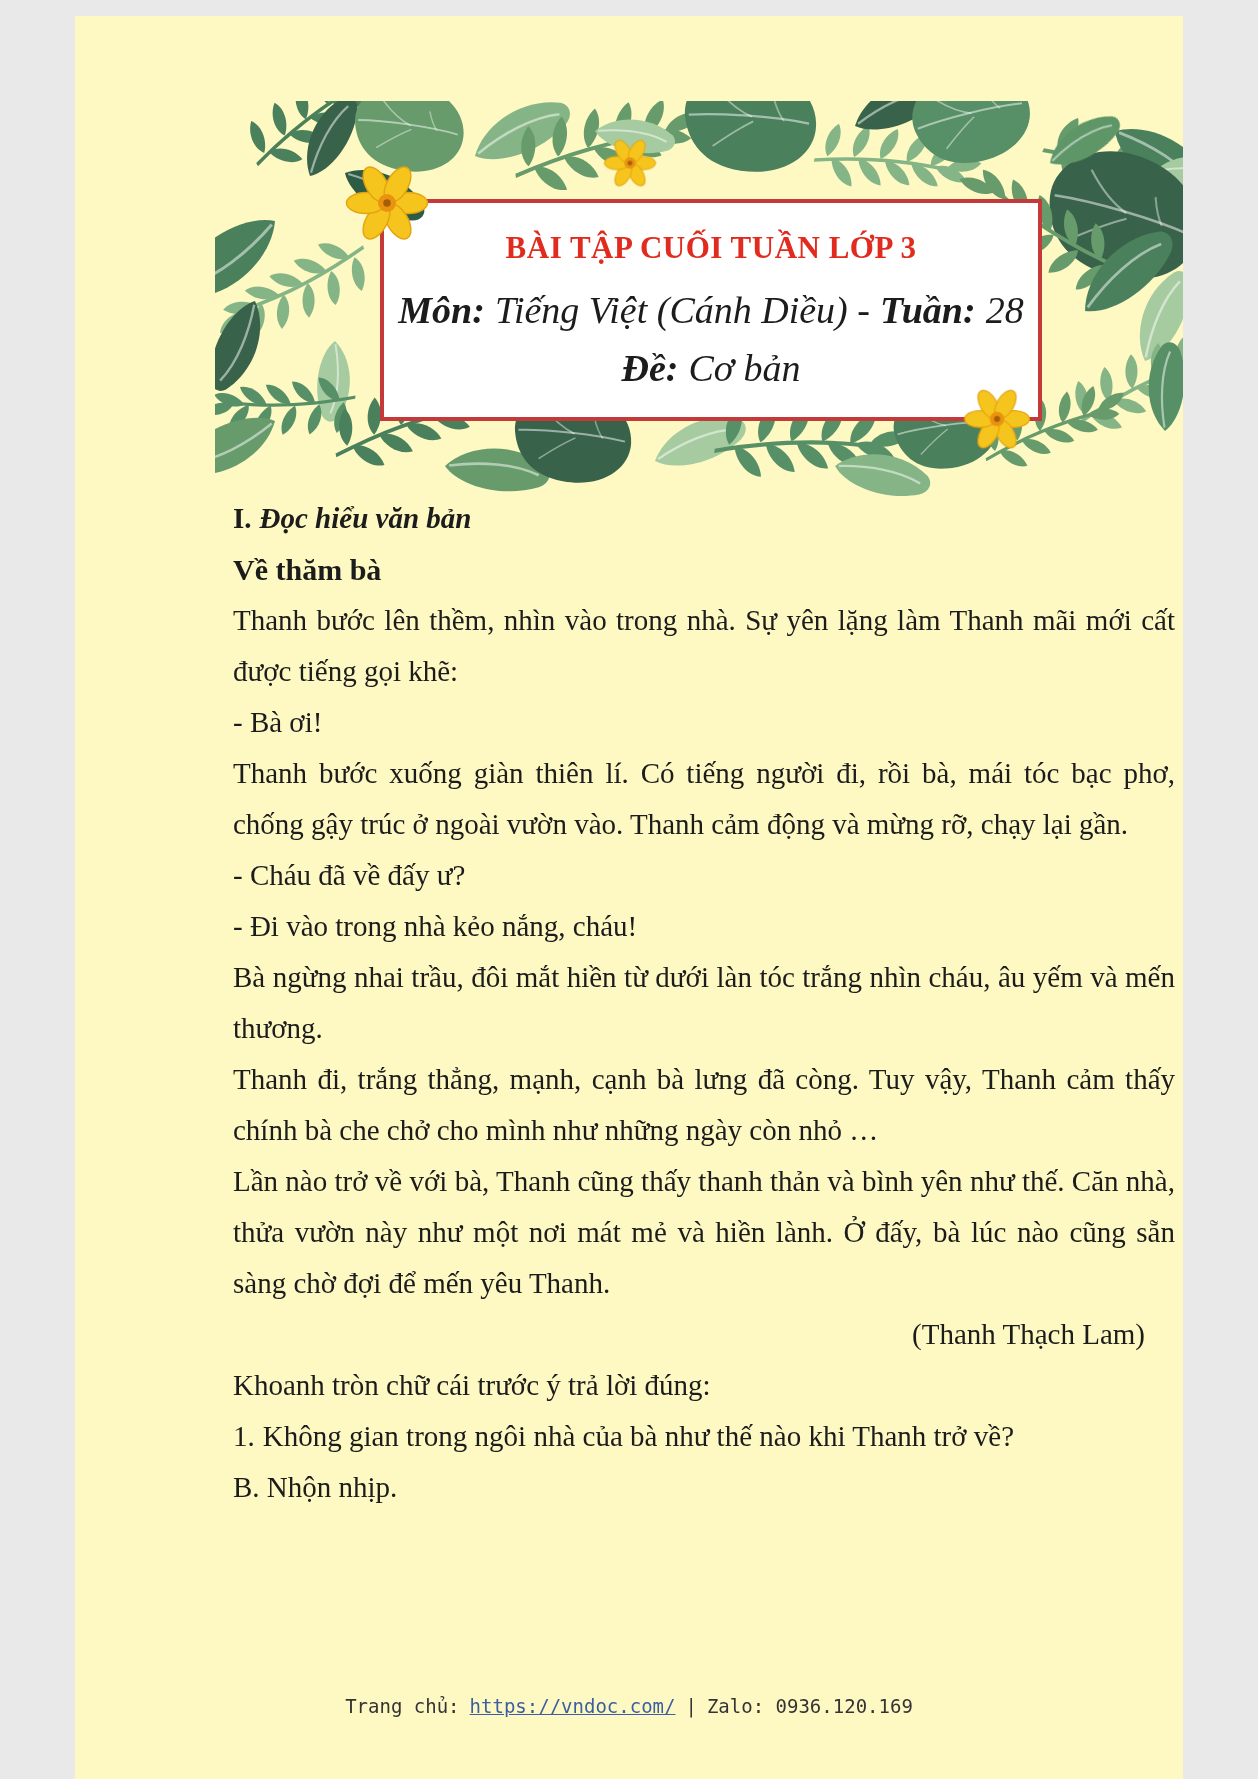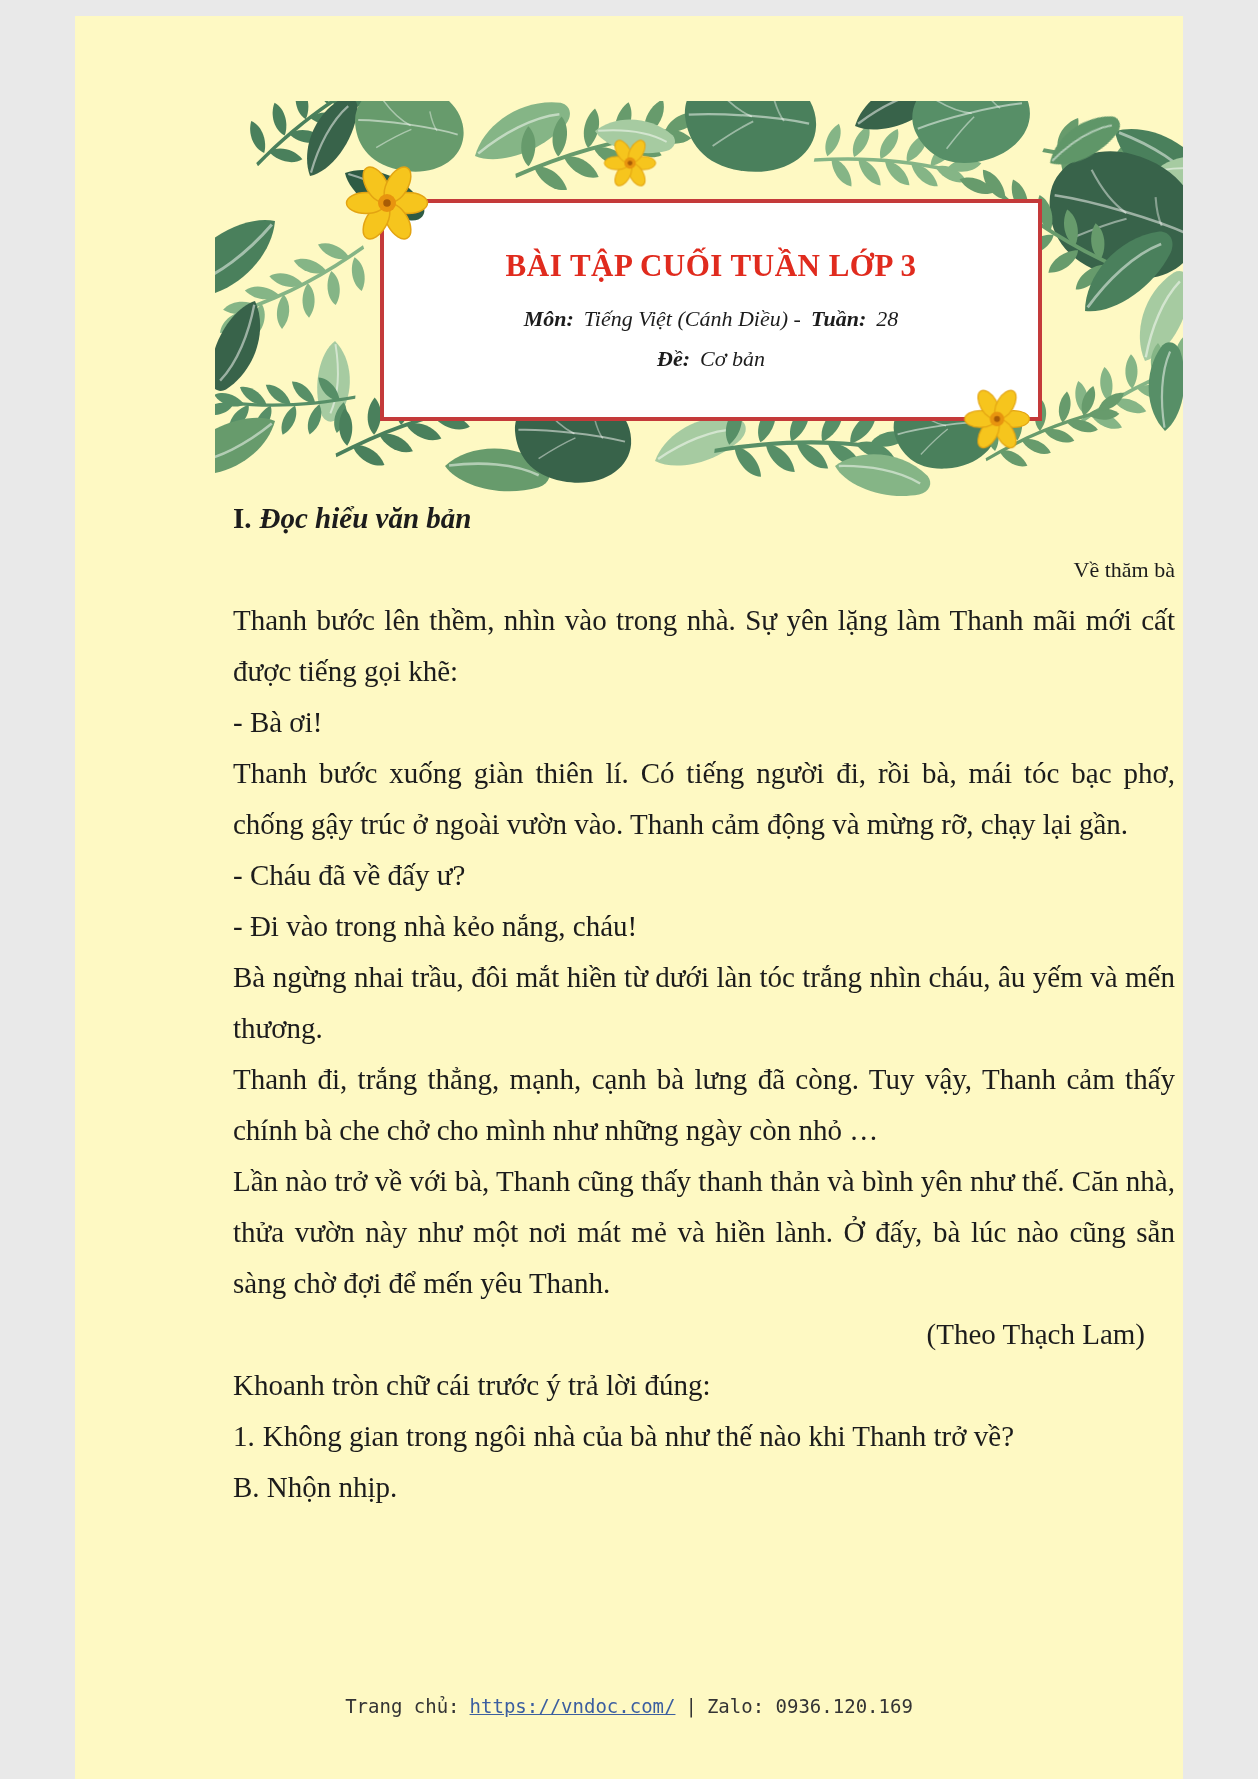--- a/index.html
+++ b/index.html
@@ -16,35 +16,35 @@
   .deco{position:absolute;left:140px;top:85px;width:1000px;height:395px;}
   .title-box-text{
     position:absolute;left:307px;top:185px;width:658px;height:218px;
     display:flex;flex-direction:column;align-items:center;justify-content:center;
     text-align:center;z-index:3;
   }
   .doc-title{
     font-size:31px;font-weight:bold;color:var(--accent_red,#e02b1e);
     letter-spacing:.5px;margin-bottom:22px;
   }
-  .doc-sub{font-size:22px;color:#1c1c1c;margin-bottom:14px;white-space:nowrap;}
+  .doc-sub{font-size:38px;color:#1c1c1c;margin-bottom:14px;white-space:nowrap;}
   .doc-sub:last-child{margin-bottom:0;}
   .doc-sub .bi{font-weight:bold;font-style:italic;margin-right:10px;}
   .doc-sub .it{font-style:italic;}
   .doc-sub .it.gap{margin-right:10px;}
   
   .content{
     position:absolute;left:158px;top:477px;width:942px;
     font-size:29px;line-height:51px;
   }
   .content p{margin:0;text-align:justify;}
   .section-heading{font-weight:bold;}
   .sec-num{font-style:normal;}
   .sec-title{font-style:italic;margin-left:8px;}
-  .passage-title{margin:0;font-size:22px;font-weight:normal;text-align:right;line-height:51px;}
+  .passage-title{margin:0;font-size:30px;font-weight:bold;text-align:left;line-height:51px;}
   .attribution{text-align:right;padding-right:30px;}
   .question{font-weight:normal;}
   .q-num{margin-right:8px;}
   
   .footer{
     position:absolute;left:0;top:1668px;width:100%;
     text-align:center;
     font-family:"DejaVu Sans Mono","Liberation Mono",monospace;
     font-size:19px;line-height:44px;color:#343434;
   }
@@ -165,21 +165,21 @@
     </div>
     <div class="passage-title">Về thăm bà</div>
     <p>Thanh bước lên thềm, nhìn vào trong nhà. Sự yên lặng làm Thanh mãi mới cất được tiếng gọi khẽ:</p>
     <p>- Bà ơi!</p>
     <p>Thanh bước xuống giàn thiên lí. Có tiếng người đi, rồi bà, mái tóc bạc phơ, chống gậy trúc ở ngoài vườn vào. Thanh cảm động và mừng rỡ, chạy lại gần.</p>
     <p>- Cháu đã về đấy ư?</p>
     <p>- Đi vào trong nhà kẻo nắng, cháu!</p>
     <p>Bà ngừng nhai trầu, đôi mắt hiền từ dưới làn tóc trắng nhìn cháu, âu yếm và mến thương.</p>
     <p>Thanh đi, trắng thẳng, mạnh, cạnh bà lưng đã còng. Tuy vậy, Thanh cảm thấy chính bà che chở cho mình như những ngày còn nhỏ …</p>
     <p>Lần nào trở về với bà, Thanh cũng thấy thanh thản và bình yên như thế. Căn nhà, thửa vườn này như một nơi mát mẻ và hiền lành. Ở đấy, bà lúc nào cũng sẵn sàng chờ đợi để mến yêu Thanh.</p>
-    <div class="attribution">(Theo Thạch Lam)</div>
+    <div class="attribution">(Thanh Thạch Lam)</div>
     <p class="instruction">Khoanh tròn chữ cái trước ý trả lời đúng:</p>
     <p class="question">
       <span class="q-num">1.</span><span>Không gian trong ngôi nhà của bà như thế nào khi Thanh trở về?</span>
     </p>
     <p class="option">B. Nhộn nhịp.</p>
   </div>
 
   <div class="footer">
     <span>Trang chủ:</span><span class="url">https://vndoc.com/</span><span class="sep">|</span><span>Zalo: 0936.120.169</span>
   </div>

